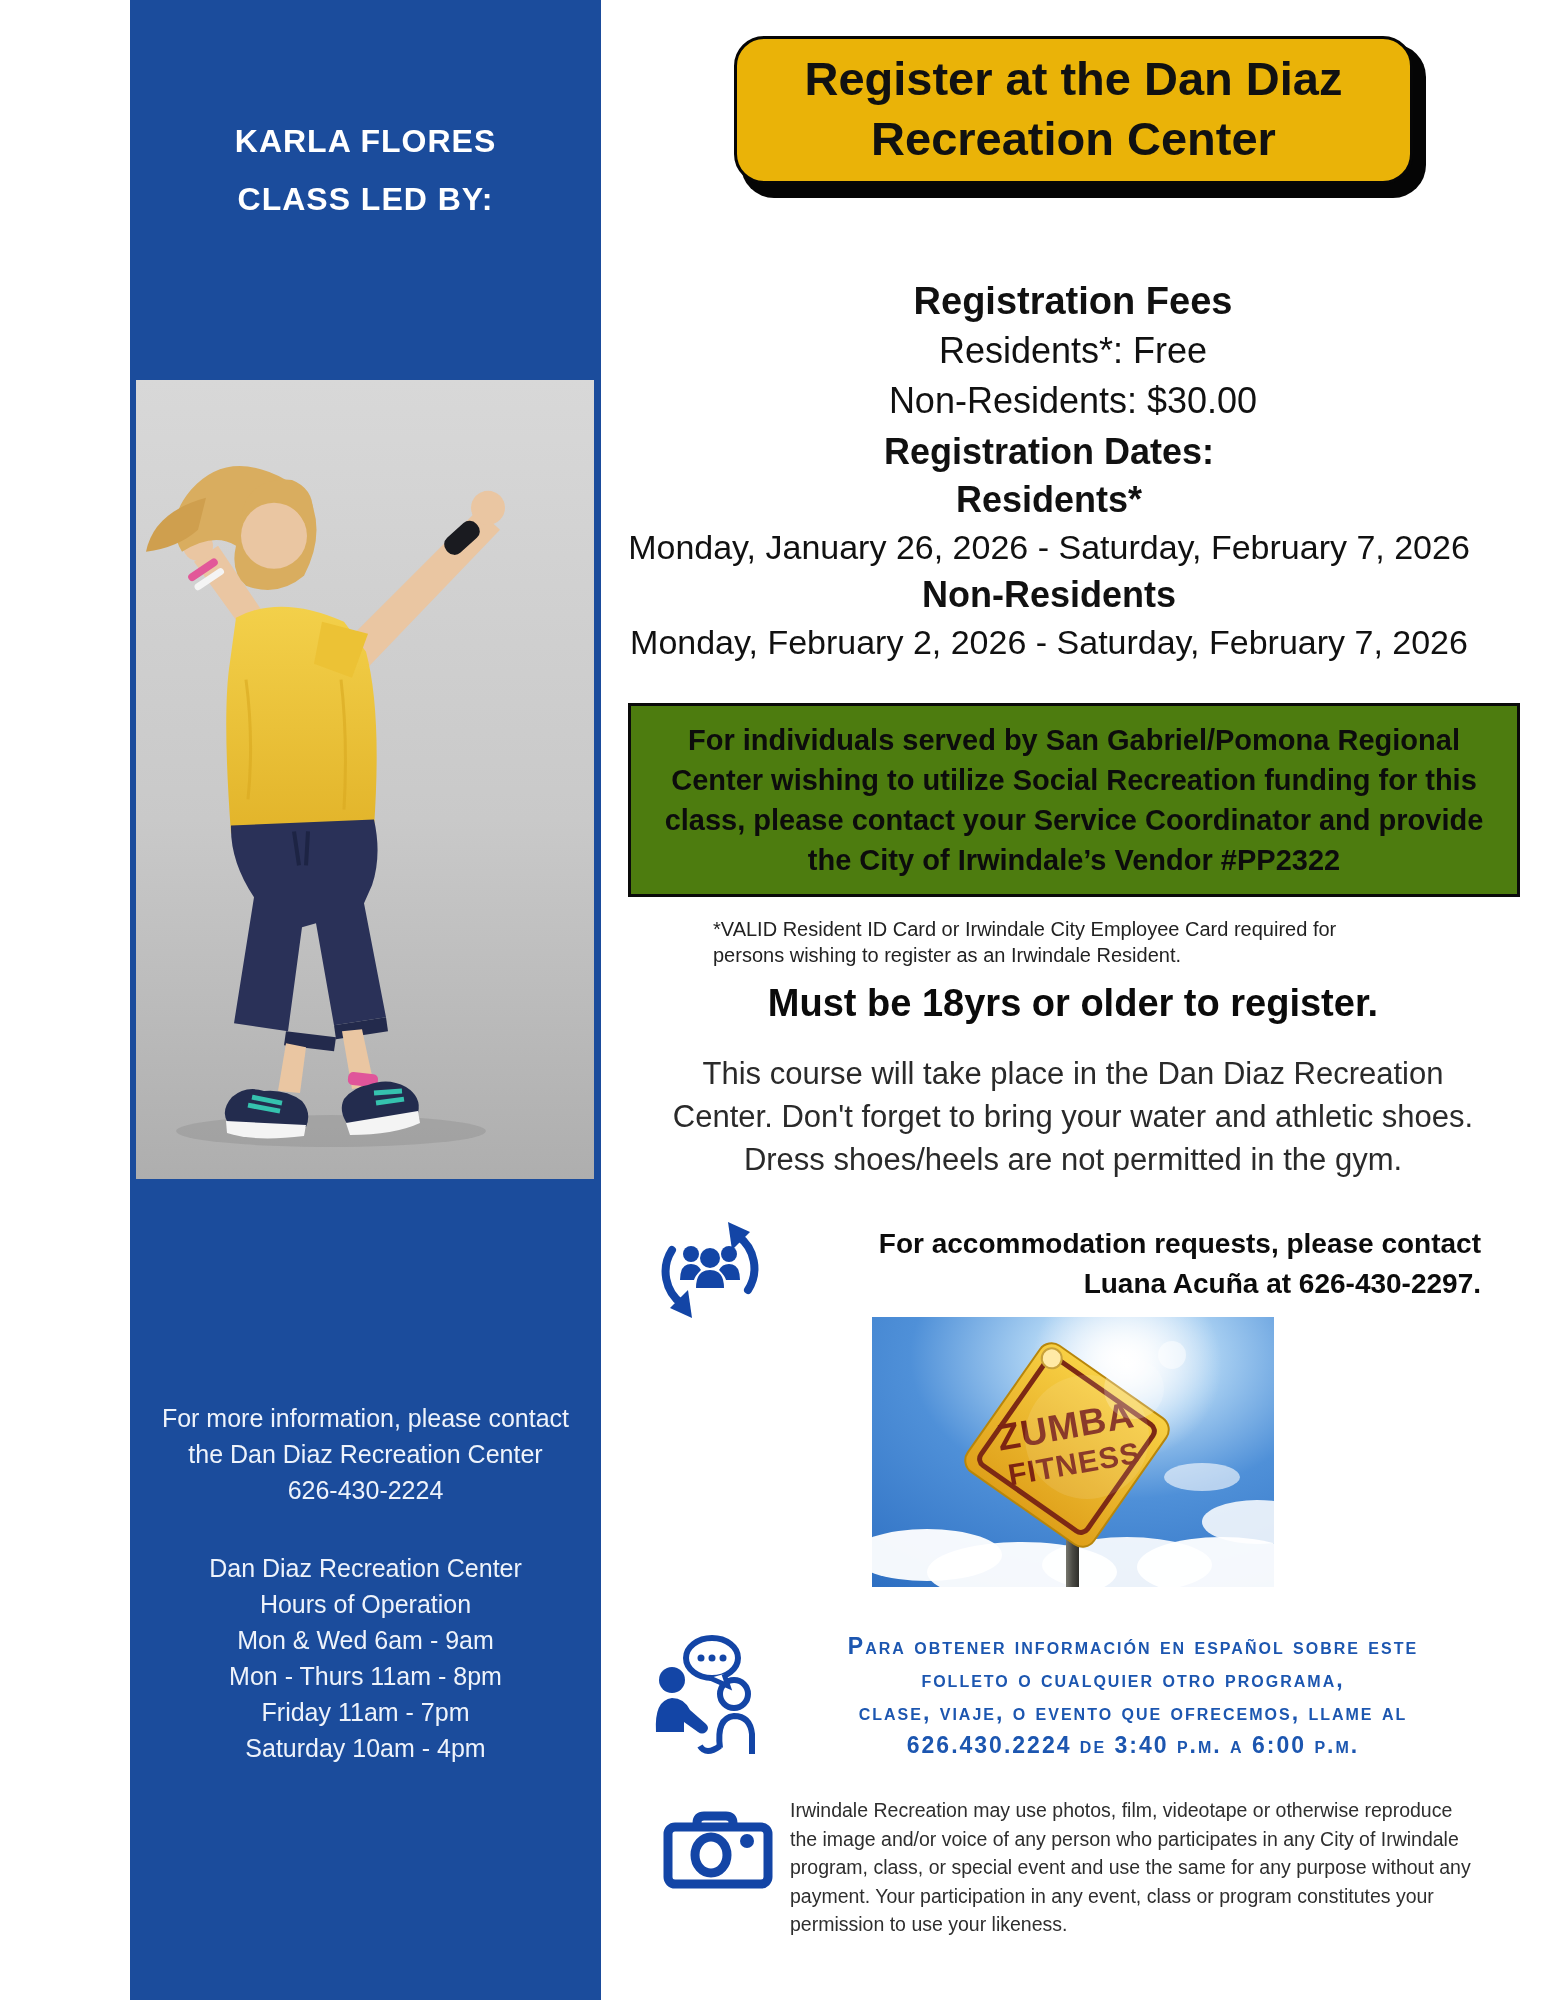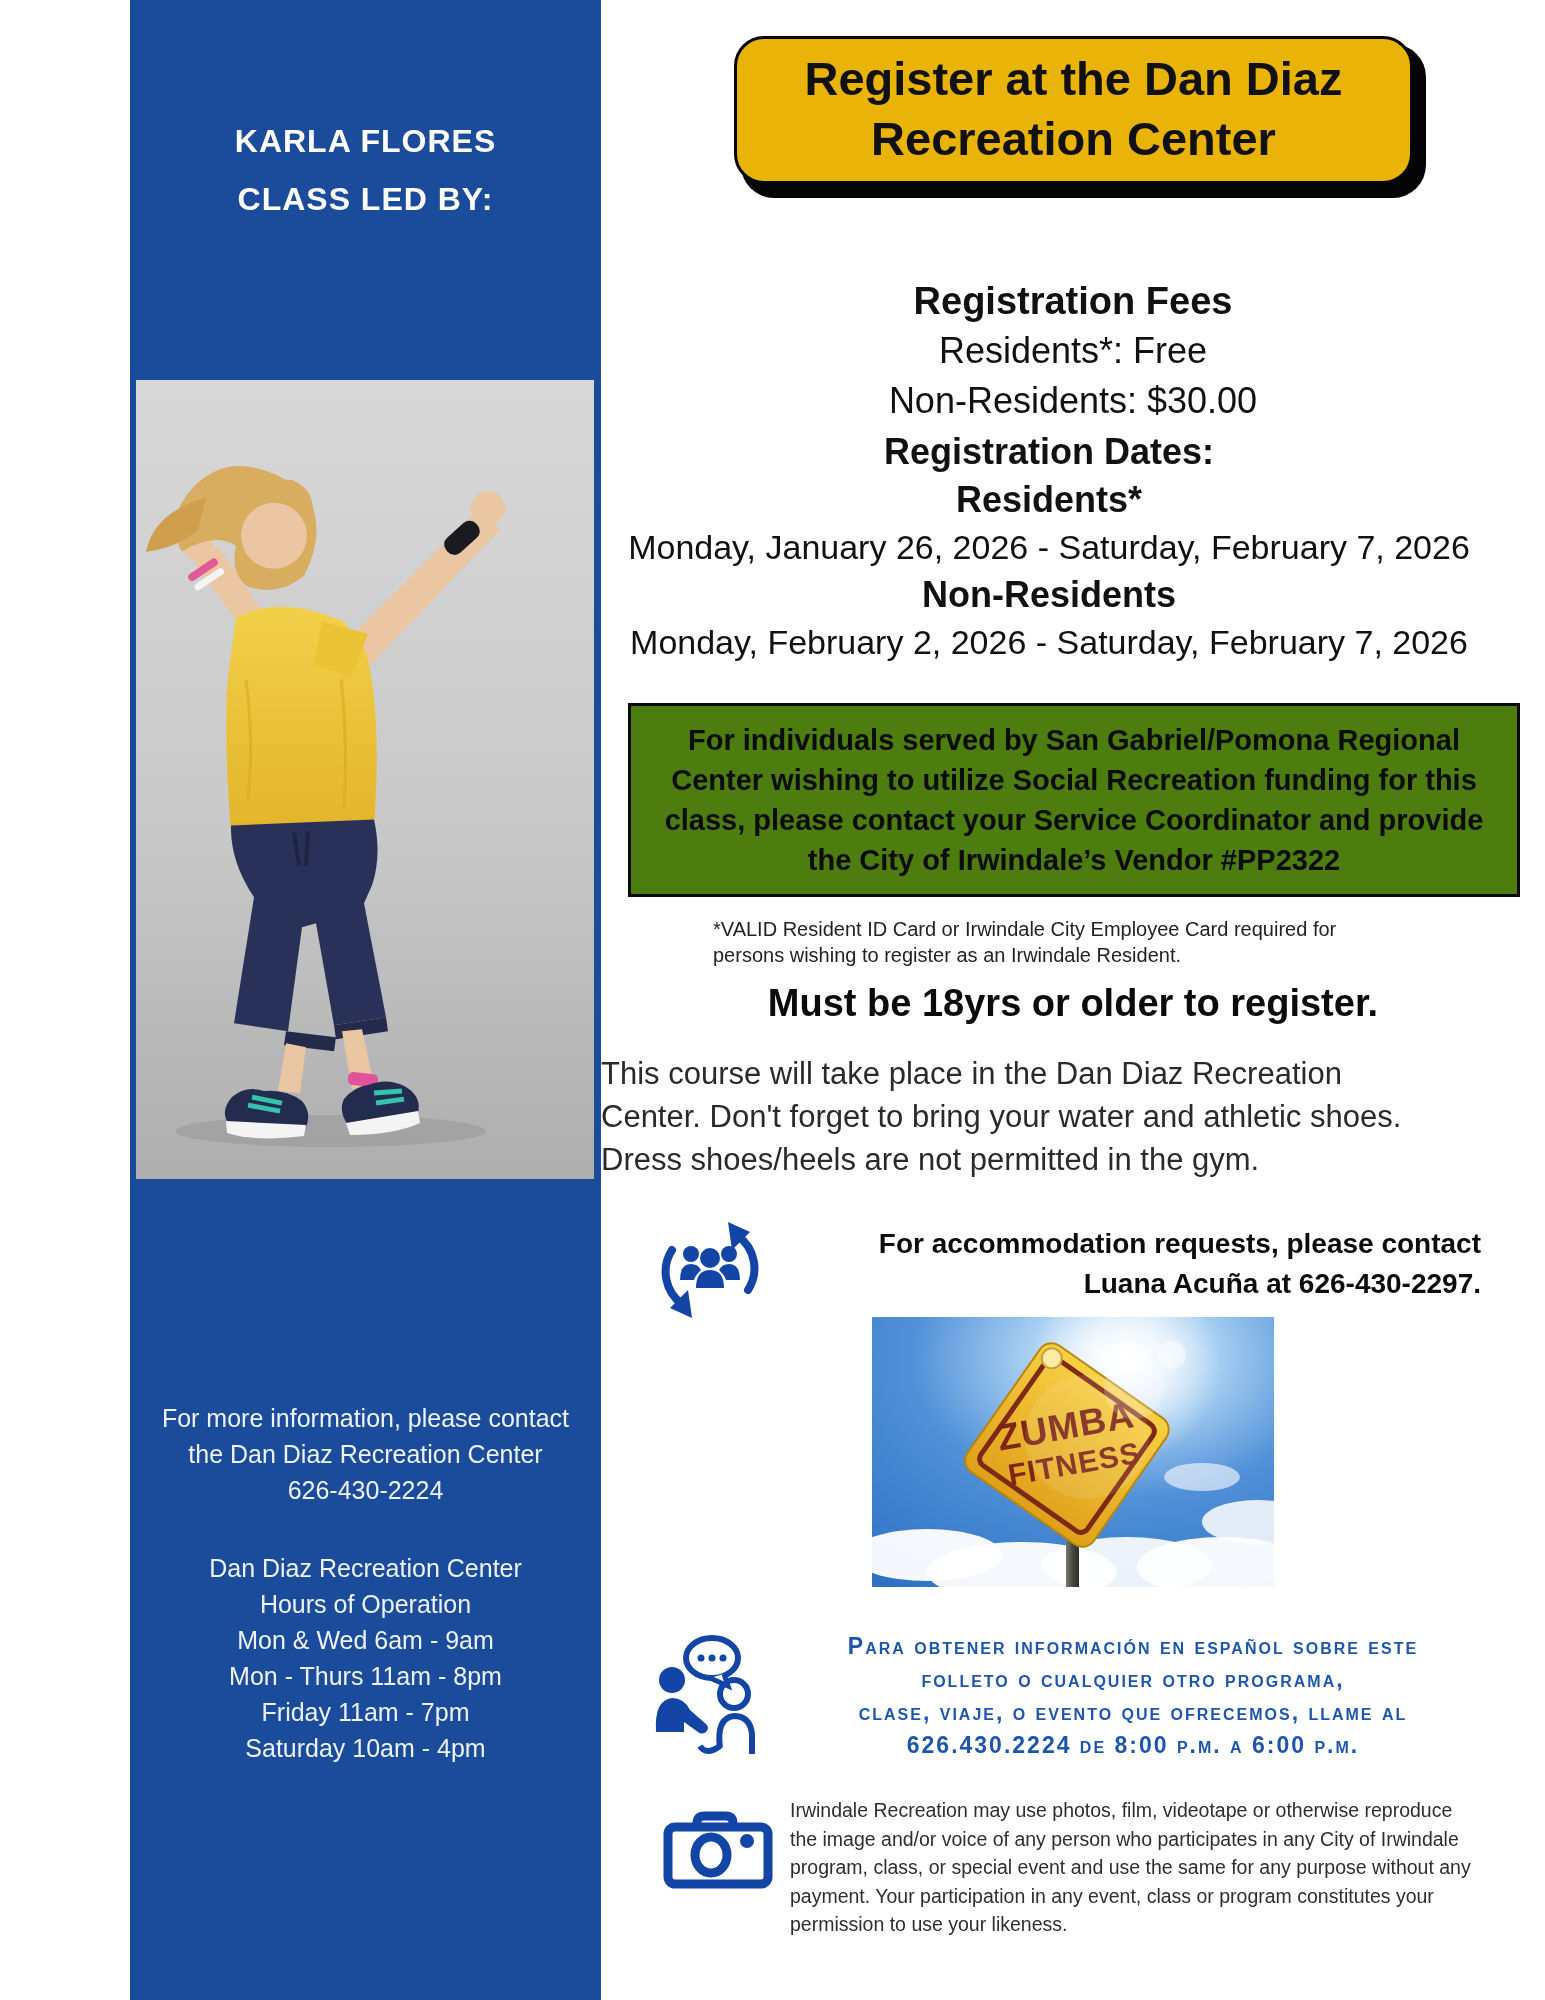--- a/index.html
+++ b/index.html
@@ -36,21 +36,21 @@
   .dates .r{font-size:34px;line-height:47px;}
 
   .funding-box{left:27px;top:703px;width:846px;border:3px solid #0a0a0a;background:#4d7c0f;
                padding:14px 20px;text-align:center;font-weight:bold;font-size:29px;
                line-height:40px;color:#0c0c0c;}
 
   .valid-note{left:112px;top:916px;width:640px;font-size:20px;line-height:26px;color:#222;text-align:left;}
 
   .age-note{left:0;top:982px;width:944px;text-align:center;font-weight:bold;font-size:38px;color:#0b0b0b;}
 
-  .course-info{left:0;top:1052px;width:944px;font-weight:300;
+  .course-info{left:0;top:1052px;width:944px;text-align:center;font-weight:300;
                font-size:31px;line-height:43px;color:#2a2a2a;}
 
   .sync-icon{left:57px;top:1216px;width:104px;height:108px;}
   .accom-text{left:120px;top:1224px;width:760px;text-align:right;font-weight:bold;
               font-size:28px;line-height:40px;color:#0c0c0c;}
 
   .zumba{left:271px;top:1317px;width:402px;height:270px;}
   .zumba svg{display:block;width:100%;height:100%;}
 
   .speech-icon{left:49px;top:1628px;width:122px;height:128px;}
@@ -270,21 +270,21 @@
           <circle cx="51" cy="30" r="3.5"></circle>
             <circle cx="62" cy="30" r="3.5"></circle>
             <circle cx="73" cy="30" r="3.5"></circle>
         </g>
       </svg>
     </div>
     <div class="abs spanish">
       <div>Para obtener información en español sobre este</div>
       <div>folleto o cualquier otro programa,</div>
       <div>clase, viaje, o evento que ofrecemos, llame al</div>
-      <div>626.430.2224 de 8:00 p.m. a 6:00 p.m.</div>
+      <div>626.430.2224 de 3:40 p.m. a 6:00 p.m.</div>
     </div>
 
     <div class="abs camera-icon">
       <svg viewBox="0 0 112 78">
         <rect x="5" y="16" width="100" height="57" rx="7" fill="none" stroke="#1345a6" stroke-width="9"></rect>
         <path d="M34 16 L34 12 Q34 5 41 5 L63 5 Q70 5 70 12 L70 16" fill="none" stroke="#1345a6" stroke-width="9"></path>
         <ellipse cx="48" cy="44" rx="16" ry="18" fill="none" stroke="#1345a6" stroke-width="9"></ellipse>
         <circle cx="84" cy="30" r="7" fill="#1345a6"></circle>
       </svg>
     </div>

